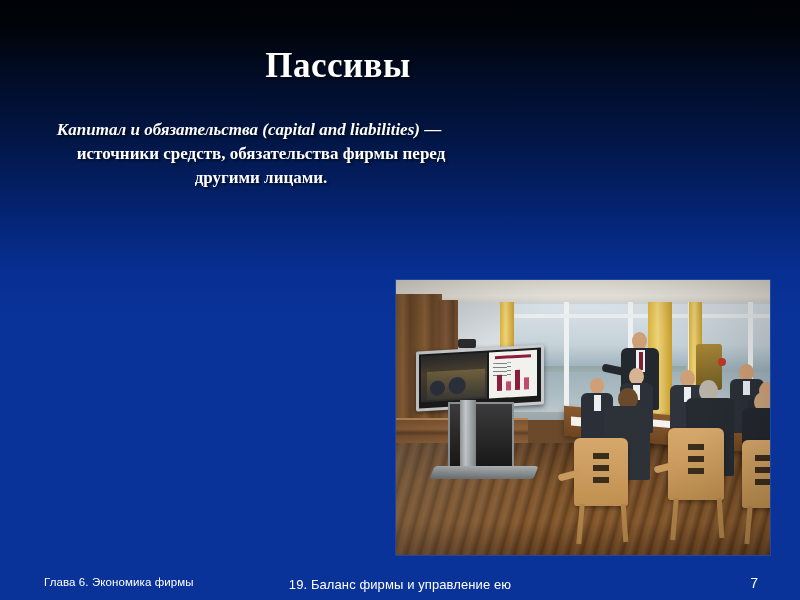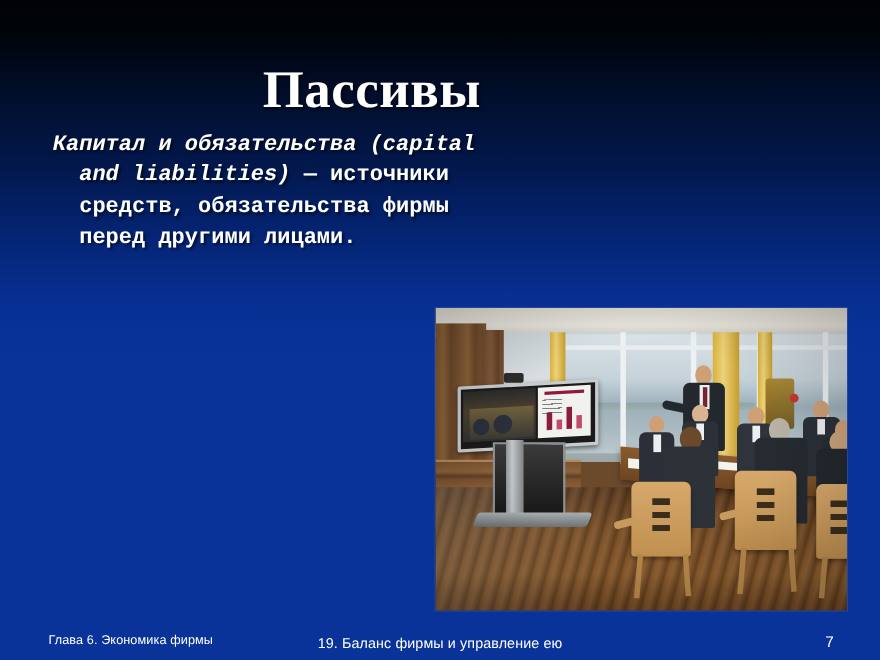--- a/index.html
+++ b/index.html
@@ -31,38 +31,39 @@
   
   .slide-title {
     position: absolute;
     left: 0;
     top: 24px;
     width: 676px;
     text-align: center;
     color: #ffffff;
     font-family: "Liberation Serif", "DejaVu Serif", serif;
     font-weight: bold;
-    font-size: 48px;
+    font-size: 35px;
     letter-spacing: 0.5px;
     text-shadow: 2px 2px 2px rgba(0,0,0,0.55);
     line-height: 1.1;
   }
 
   
   .body-block {
     position: absolute;
     left: 48px;
     top: 118px;
     width: 402px;
     color: #ffffff;
-    font-family: Liberation Mono, monospace;
+    font-family: Liberation Serif, serif;
     font-weight: bold;
-    font-size: 20px;
+    font-size: 17px;
     line-height: 1.42;
     text-shadow: 2px 2px 2px rgba(0,0,0,0.5);
+    text-align: center;
   }
   .body-block .para {
     margin: 0;
     text-indent: -24px;
     padding-left: 24px;
   }
   .body-block .em {
     font-style: italic;
   }
 

